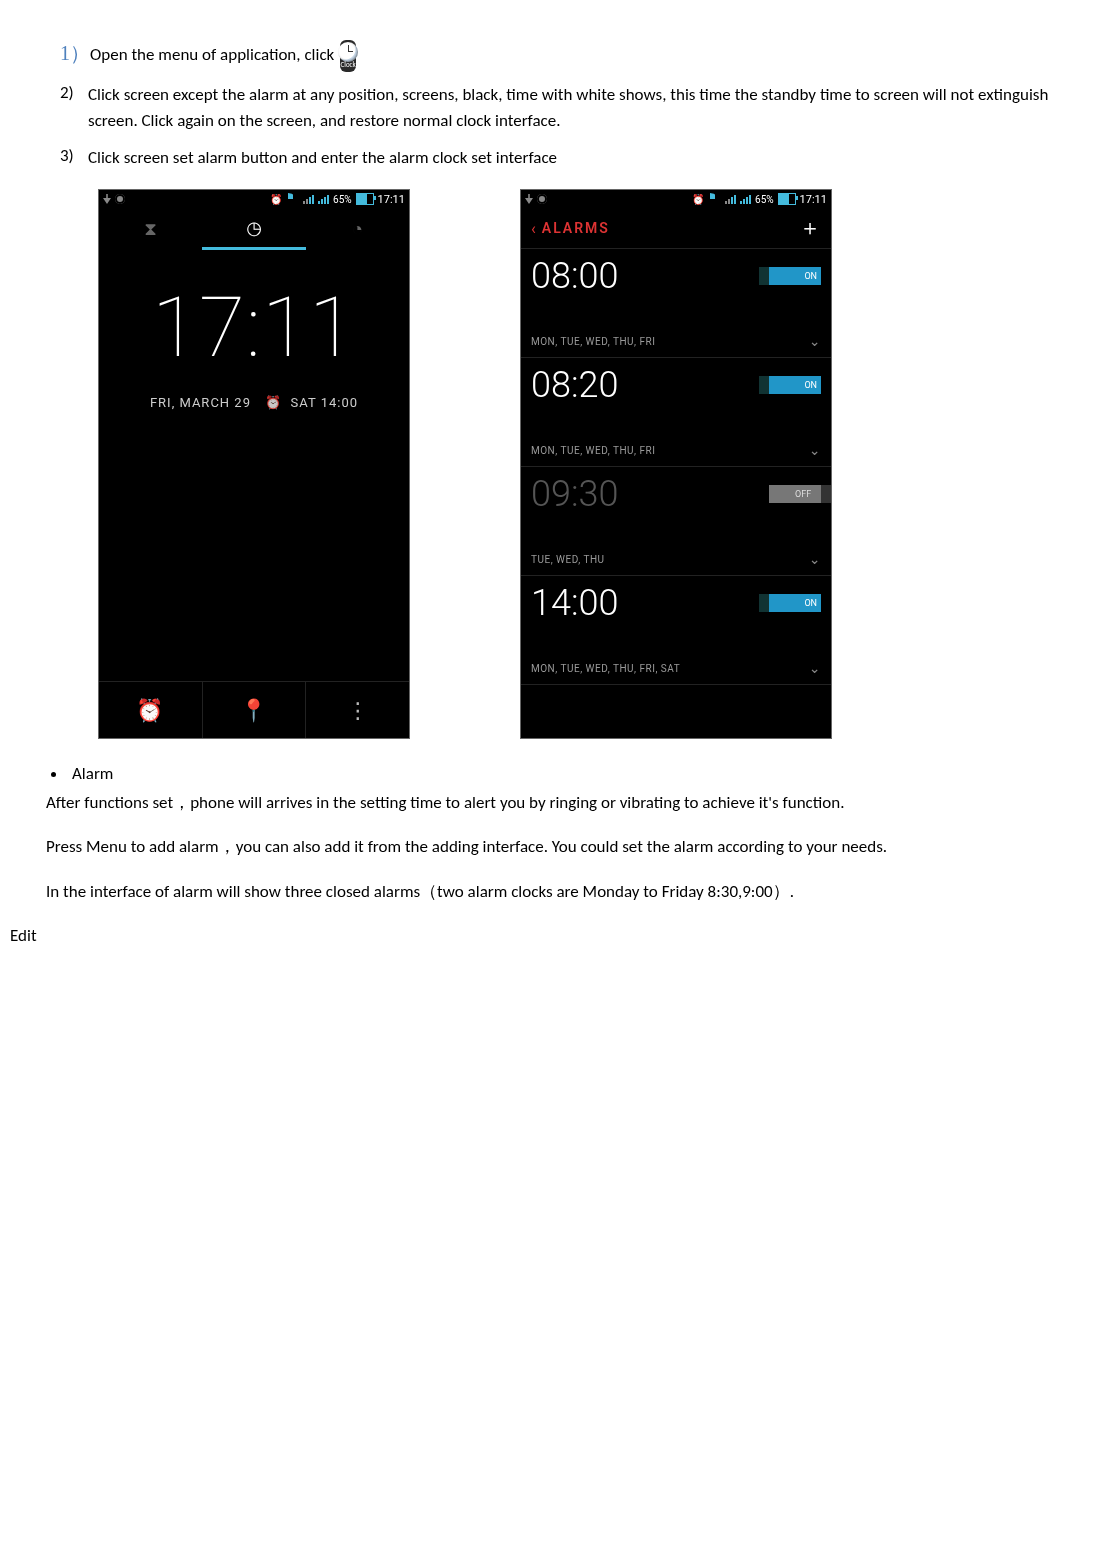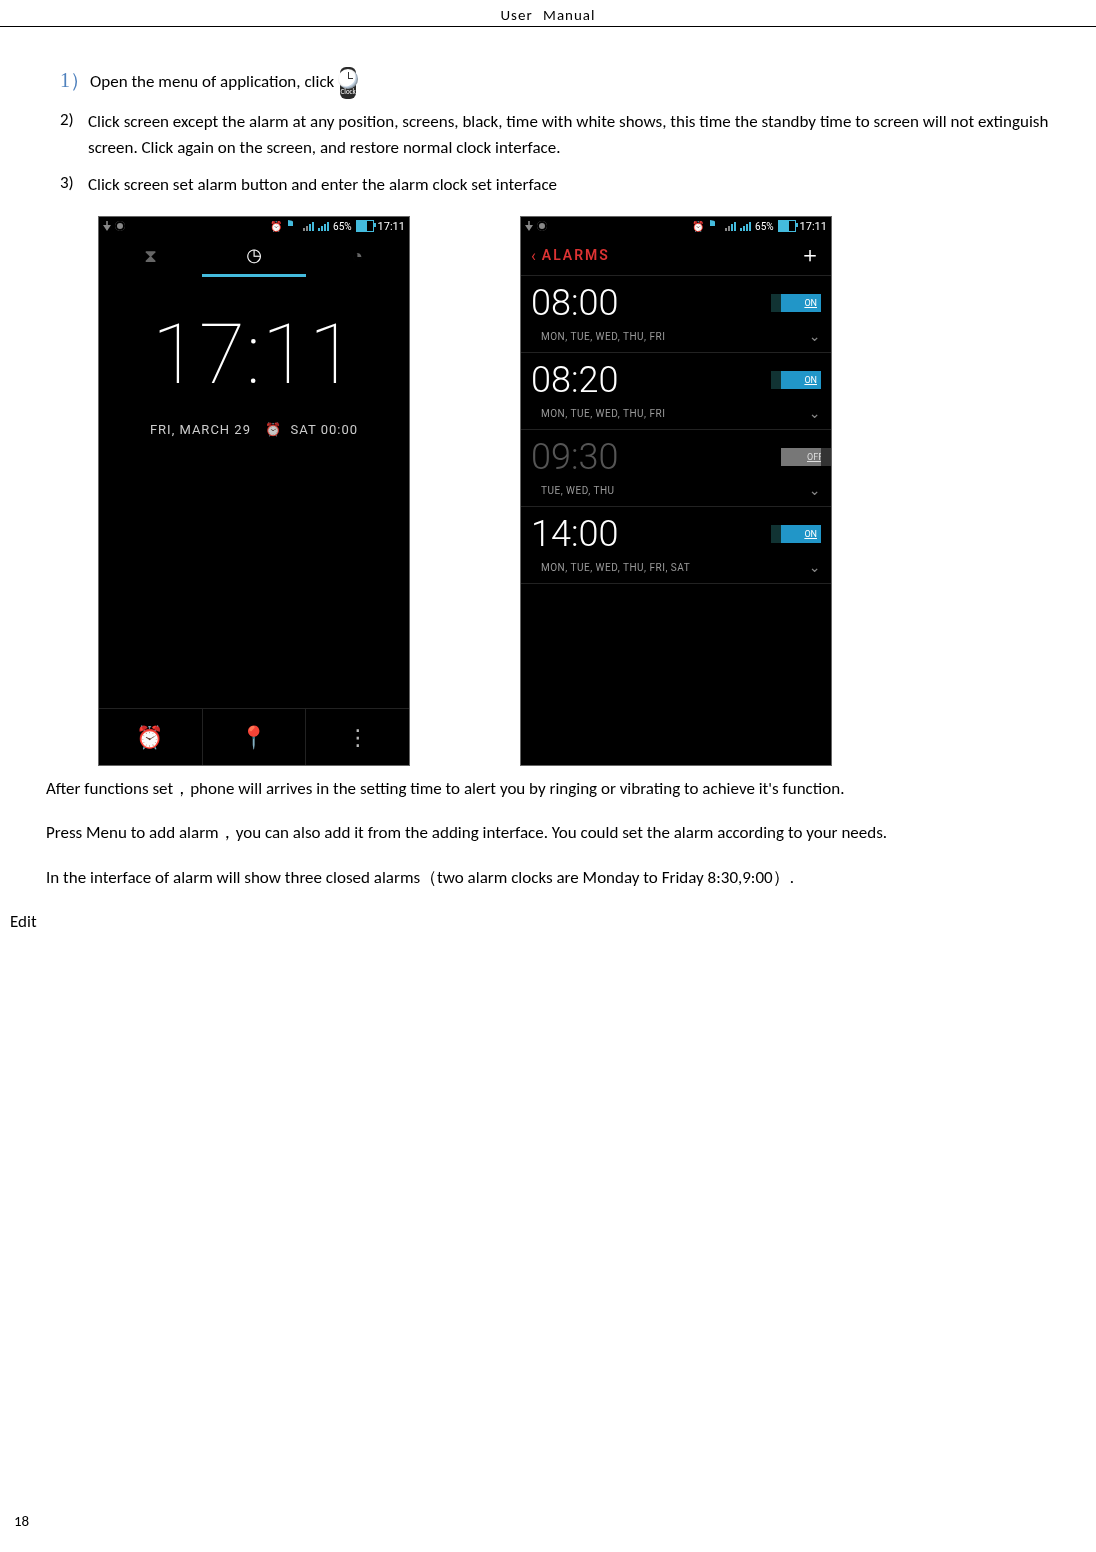--- a/index.html
+++ b/index.html
@@ -195,48 +195,48 @@
     padding: 6px 10px 0 10px;
   }
   .alarm-row .t {
     font-size: 36px;
     font-weight: 300;
   }
   .alarm-row .t .min { font-size:36px; }
   .alarm-row.off .t { color:#555; }
   .toggle {
     margin-left:auto;
-    width:40px; height:18px;
+    width:52px; height:18px;
     background:#2196c8;
     color:#fff;
     font-size:9px;
     display:flex; align-items:center; justify-content:flex-end;
     padding:0 4px;
     box-sizing:border-box;
     position:relative;
-    text-decoration:underline;
   }
   .toggle::before{
     content:"";
     position:absolute; left:-10px; top:0;
     width:10px; height:18px; background:#133;
   }
   .toggle.off {
     background:#777; color:#ddd;
     justify-content:flex-start;
     padding-left:26px;
   }
   .toggle.off::before{ left:auto; right:-10px; background:#333;}
   .alarm-days {
     display:flex;
     align-items:center;
-    padding: 4px 10px 8px 20px;
+    padding: 4px 10px 8px 10px;
     font-size: 10px;
     color:#999;
     letter-spacing:.5px;
+    margin-top:32px;
   }
   .alarm-days .chev { margin-left:auto; color:#888; font-size:14px; }
 
   .bullets {
     margin: 24px 0 0 58px;
     padding: 0;
     list-style: disc;
   }
   .bullets li { margin-bottom: 6px; padding-left: 4px;}
   .paras p {
@@ -253,21 +253,20 @@
   .page-wrap {
     position: relative;
     height: 1552px;
     box-sizing: border-box;
   }
 </style>
 </head>
 <body>
 
 <div class="page-wrap">
-<div class="page-header">User  Manual</div>
 
 
 <div class="content">
   <ol class="steps">
     <li class="first">
       <span class="num">1）</span>
       <span class="step-body">
         <span>Open the menu of application, click</span>
         <span class="clock-icon">
           <span class="face"></span>
@@ -316,21 +315,21 @@
       <div class="clock-tabs">
         <div class="tab">⧗</div>
         <div class="tab active">◷</div>
         <div class="tab">◔</div>
       </div>
       <div class="big-time">
         <div class="hm">17:11</div>
         <div class="date-row">
           <span>FRI, MARCH 29</span>
           <span class="mini-alarm">⏰</span>
-          <span>SAT 00:00</span>
+          <span>SAT 14:00</span>
         </div>
       </div>
       <div class="bottom-bar">
         <div class="bb">⏰</div>
         <div class="bb">📍</div>
         <div class="bb">⋮</div>
       </div>
     </div>
 
     <div class="phone">
@@ -404,20 +403,23 @@
           <span class="toggle">ON</span>
         </div>
         <div class="alarm-days">
               <span>MON, TUE, WED, THU, FRI, SAT</span>
               <span class="chev">⌄</span>
             </div>
       </div>
     </div>
   </div>
 
+  <ul class="bullets">
+    <li>Alarm</li>
+  </ul>
 
   <div class="paras">
     <p>After functions set，phone will arrives in the setting time to alert you by ringing or vibrating to achieve it's function.</p>
     <p>Press Menu to add alarm，you can also add it from the adding interface. You could set the alarm according to your needs.</p>
     <p>In the interface of alarm will show three closed alarms（two alarm clocks are Monday to Friday 8:30,9:00）.</p>
     <p class="flush">Edit</p>
   </div>
 </div>
 
 <div class="page-num">18</div>

